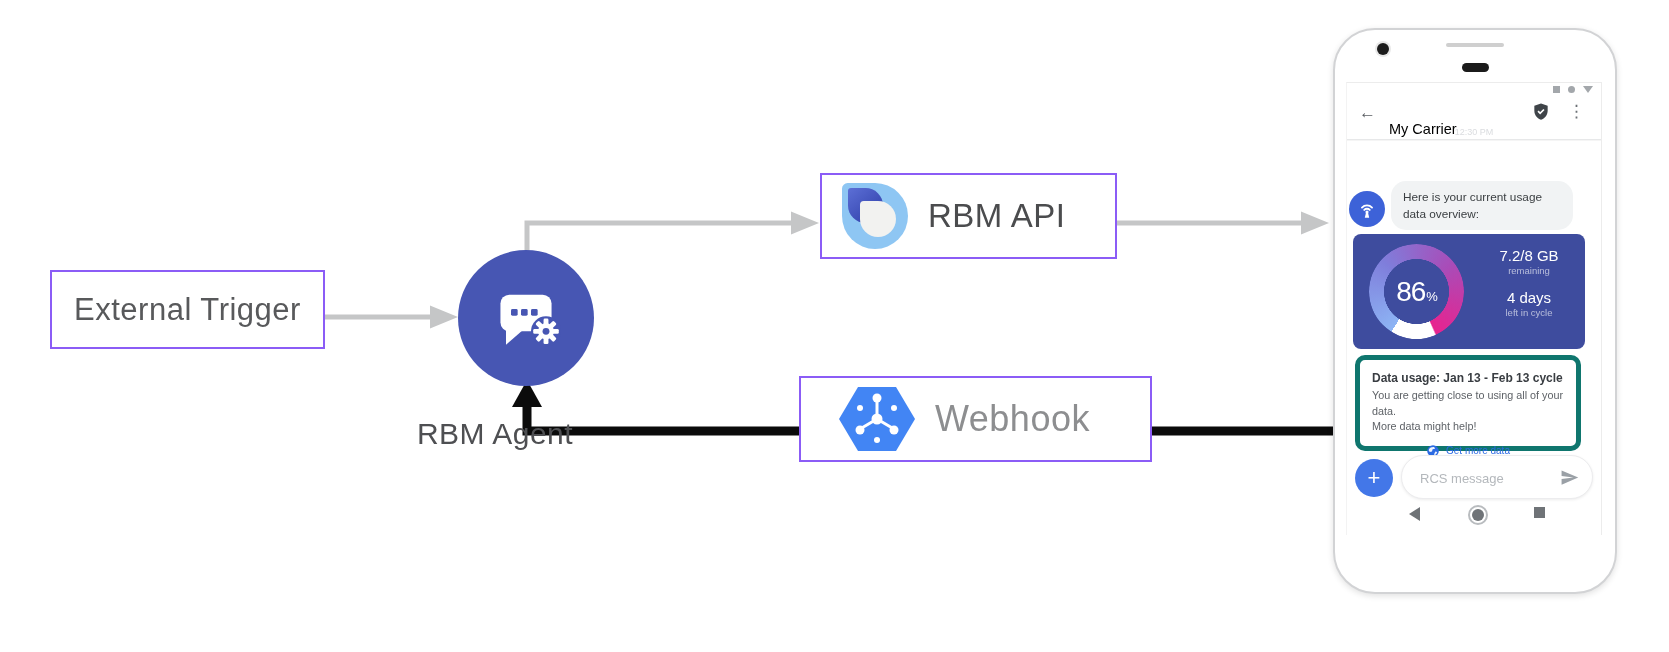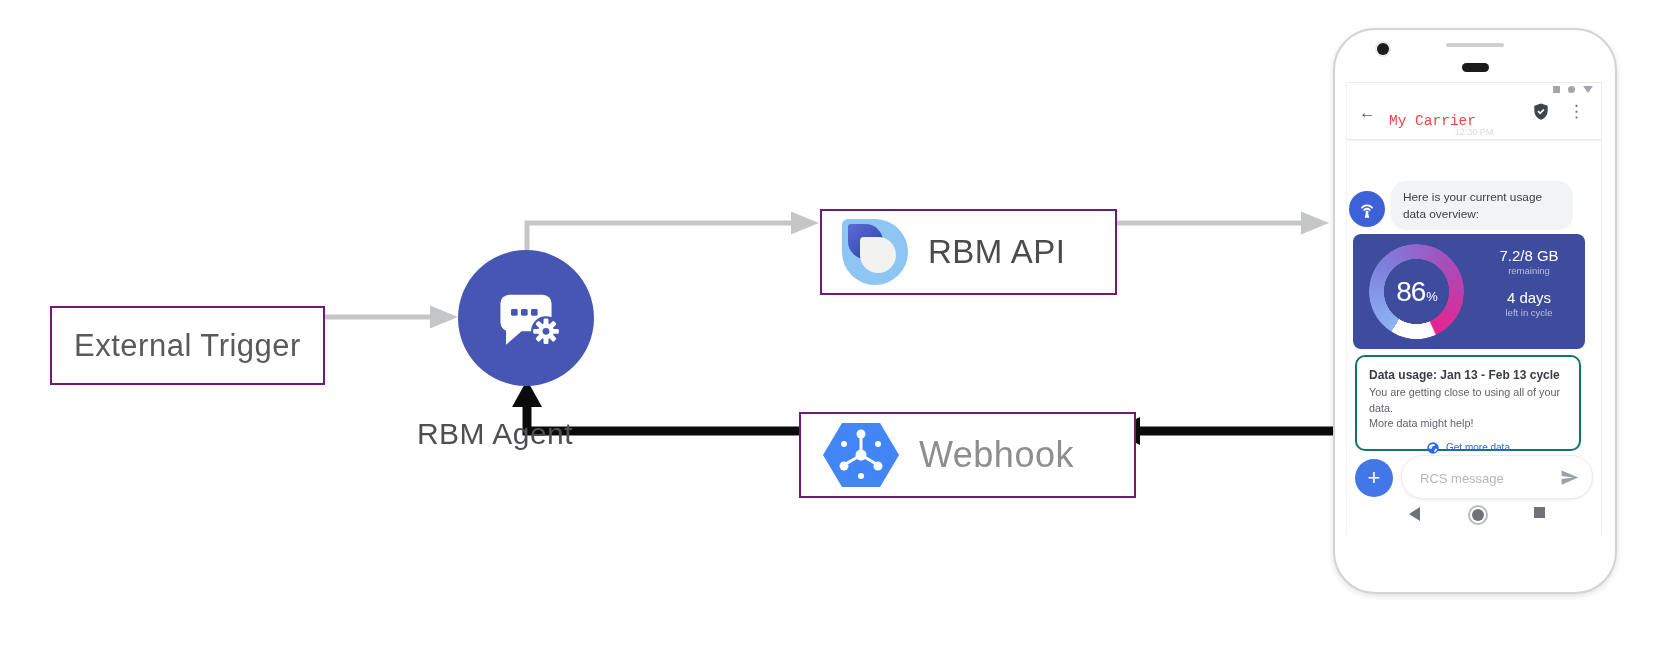--- a/index.html
+++ b/index.html
@@ -2,26 +2,26 @@
 <html><head>
 <meta charset="utf-8">
 <style>
   html,body{margin:0;padding:0;background:#fff;}
   .canvas{position:relative;width:1669px;height:652px;background:#fff;overflow:hidden;
           font-family:"Liberation Sans",sans-serif;}
   .connectors{position:absolute;left:0;top:0;z-index:1;}
   .node{position:absolute;z-index:2;background:#fff;}
 
   
-  .box{border:2px solid #701a75;display:flex;align-items:center;margin-top:36px;}
+  .box{border:2px solid #8b5cf6;display:flex;align-items:center;}
   .ext-box{left:50px;top:270px;width:271px;height:75px;justify-content:center;}
   .ext-label{font-size:31px;color:#58595b;letter-spacing:.5px;text-align:center;}
   .api-box{left:820px;top:173px;width:273px;height:82px;padding-left:20px;gap:20px;}
   .api-label{font-size:33px;color:#4b4c4e;letter-spacing:.5px;}
-  .webhook-box{left:799px;top:376px;width:311px;height:82px;padding-left:22px;gap:20px;}
+  .webhook-box{left:799px;top:376px;width:311px;height:82px;padding-left:38px;gap:20px;}
   .webhook-label{font-size:36px;color:#8d8e90;letter-spacing:.5px;}
 
   .agent-circle{left:458px;top:250px;width:136px;height:136px;border-radius:50%;
     background:#4756b3;display:flex;align-items:center;justify-content:center;}
   .agent-label{left:395px;top:417px;width:200px;text-align:center;font-size:30px;color:#4e4f52;
     letter-spacing:.5px;background:transparent;}
   .messages-label{left:1380px;top:594px;width:200px;text-align:center;font-size:33px;color:#56575a;
     letter-spacing:.5px;background:transparent;z-index:3;}
 
   
@@ -42,21 +42,21 @@
   .screen{position:absolute;left:11px;top:52px;width:254px;height:452px;background:#fff;
     border-top:1px solid #ececec;border-left:1px solid #f3f3f3;border-right:1px solid #ececec;}
 
   .status-row{position:absolute;top:3px;right:8px;display:flex;align-items:center;gap:8px;}
   .st-square{width:7px;height:7px;background:#a3a7ab;}
   .st-circle{width:7px;height:7px;border-radius:50%;background:#a3a7ab;}
   .st-tri{width:0;height:0;border-left:5px solid transparent;border-right:5px solid transparent;border-top:7px solid #a3a7ab;}
 
   .hdr{position:absolute;left:0;top:16px;width:100%;height:32px;}
   .back{position:absolute;left:12px;top:4px;font-size:17px;color:#5a5e63;}
-  .hdr-title{position:absolute;left:42px;top:14px;font-size:14.5px;color:#ef4444;font-family:Liberation Mono, monospace;}
+  .hdr-title{position:absolute;left:42px;top:22px;font-size:14.5px;color:#000000;}
   .shield{position:absolute;right:52px;top:3px;}
   .menu-dots{position:absolute;right:16px;top:2px;font-size:17px;color:#6b7075;letter-spacing:0;}
   .timestamp{position:absolute;top:44px;left:0;width:100%;text-align:center;font-size:9px;color:#dadcdf;}
   .hdr-divider{position:absolute;top:56px;left:0;width:100%;height:1px;background:#e7e8e9;box-shadow:0 1px 0 #f5f5f5;}
 
   .avatar{position:absolute;left:2px;top:108px;width:36px;height:36px;border-radius:50%;
     background:#3d62d8;display:flex;align-items:center;justify-content:center;}
   .bubble{position:absolute;left:44px;top:98px;width:158px;background:#f1f3f4;border-radius:15px;
     padding:8px 12px;font-size:11.8px;line-height:1.4;color:#3c4043;}
 
@@ -67,21 +67,21 @@
             mask:radial-gradient(closest-side,transparent 68%,#000 69%);}
   .gauge-text{position:absolute;left:16px;top:10px;width:95px;height:95px;display:flex;
     align-items:center;justify-content:center;color:#fff;font-size:28px;letter-spacing:-1px;}
   .gauge-text .pct{font-size:13px;letter-spacing:0;position:relative;top:5px;left:1px;}
   .usage-stats{position:absolute;left:128px;top:13px;width:96px;text-align:center;color:#fff;}
   .stat-val{font-size:15px;font-weight:normal;}
   .stat-sub{font-size:9.5px;color:rgba(255,255,255,.62);margin-top:1px;}
   .stat-gap{height:13px;}
 
   .info-card{position:absolute;left:8px;top:272px;width:226px;height:96px;box-sizing:border-box;
-    border:2px solid #0f766e;border-radius:10px;background:#fff;padding:11px 12px;}
+    border:5px solid #0f766e;border-radius:10px;background:#fff;padding:11px 12px;}
   .info-title{font-size:12px;font-weight:bold;color:#393d42;}
   .info-body{font-size:10.8px;color:#5e6267;line-height:1.45;margin-top:3px;}
   .info-action{margin-top:9px;display:flex;align-items:center;justify-content:center;gap:6px;}
   .info-action-label{font-size:10px;font-weight:500;color:#2b6ae3;}
 
   .plus-btn{position:absolute;left:8px;top:376px;width:38px;height:38px;border-radius:50%;background:#4377e8;
     color:#fff;display:flex;align-items:center;justify-content:center;font-size:22px;border:none;padding:0;}
   .rcs-pill{position:absolute;left:54px;top:372px;width:192px;height:44px;box-sizing:border-box;border-radius:22px;
     background:#fff;border:1px solid #ececee;box-shadow:0 1px 3px rgba(0,0,0,.08);}
   .rcs-input{position:absolute;left:16px;top:1px;width:130px;height:40px;border:none;outline:none;

